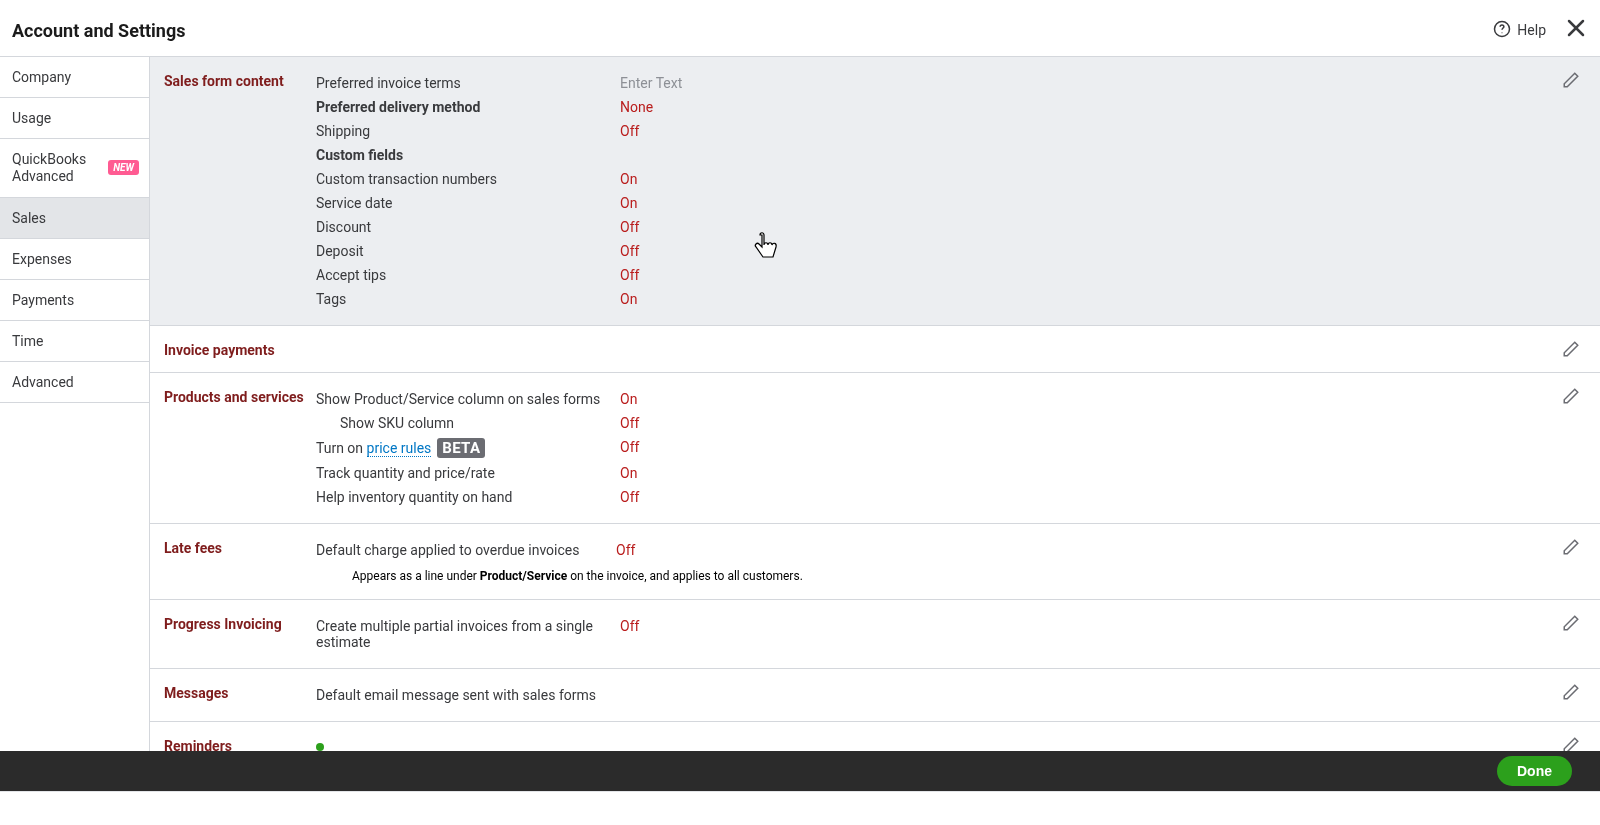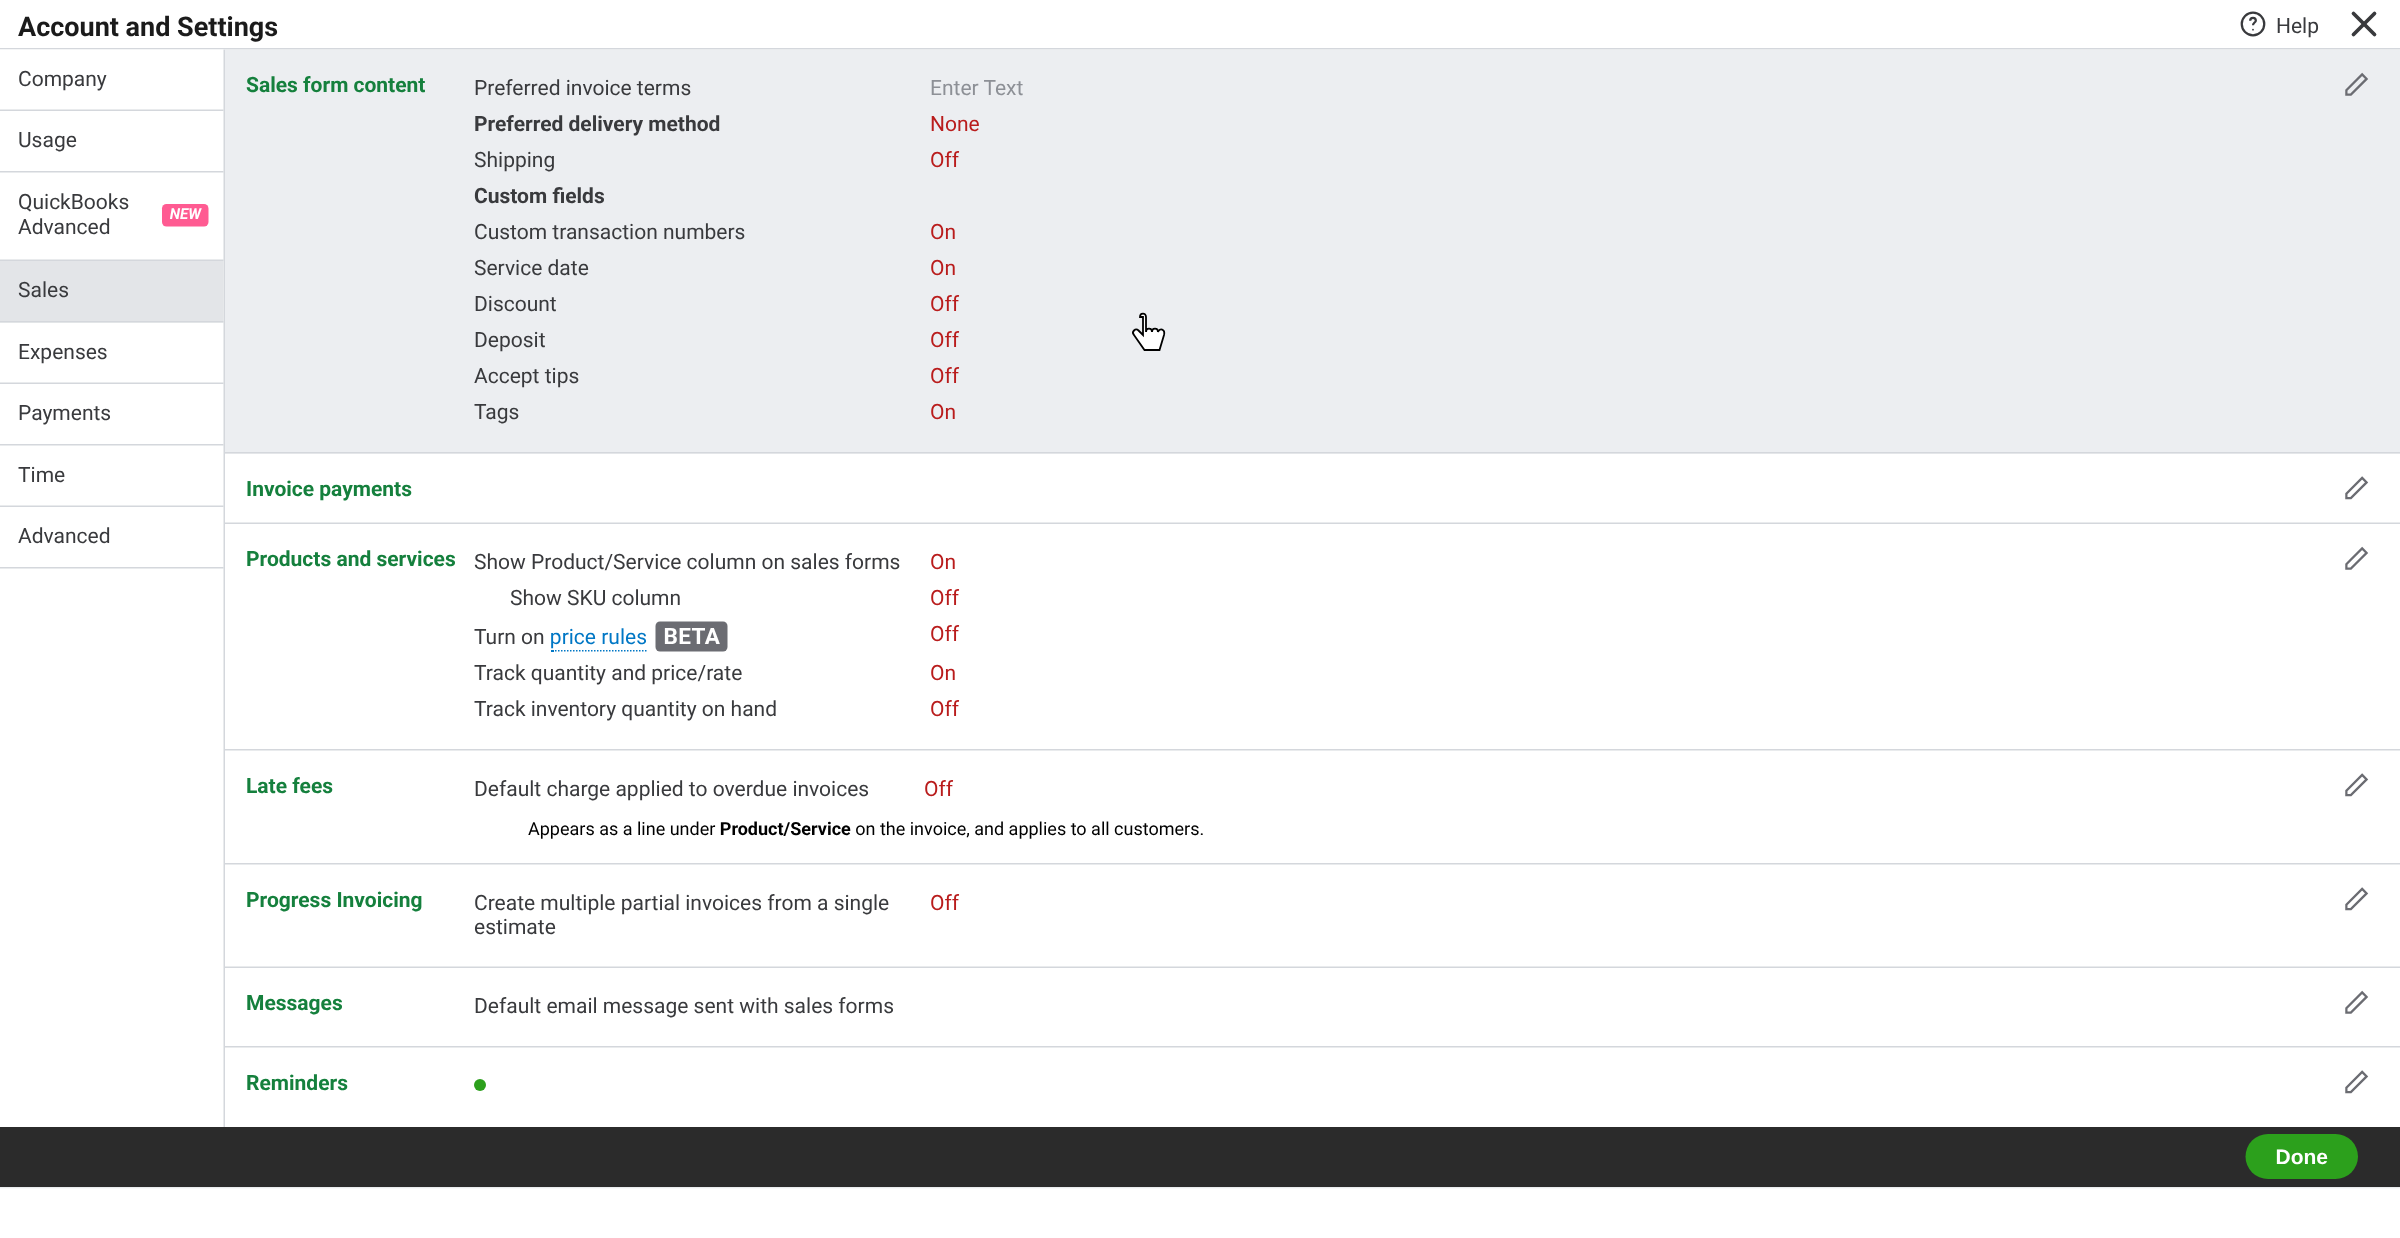--- a/index.html
+++ b/index.html
@@ -1,41 +1,41 @@
 <!DOCTYPE html>
 <html><head>
 <meta charset="utf-8">
 <style>
   * { box-sizing: border-box; margin: 0; padding: 0; }
   html, body { height: 100%; font-family: -apple-system, BlinkMacSystemFont, "Segoe UI", Roboto, Arial, sans-serif; overflow: hidden; }
   body { display: flex; flex-direction: column; background: #fff; }
 
   
-  .hdr { display: flex; align-items: center; padding: 12px 12px 8px 12px; height: 32px; }
+  .hdr { display: flex; align-items: center; padding: 12px 12px 8px 12px; height: 56px; }
   .hdr-title { font-size: 18px; font-weight: 700; color: #1b1b1b; }
   .hdr-spacer { flex: 1; }
   .hdr-help { display: flex; align-items: center; gap: 6px; color: #393a3d; cursor: pointer; font-size: 14px;}
   .hdr-close { margin-left: 18px; cursor: pointer; }
 
   
   .body { display: flex; flex: 1; min-height: 0; border-top: 1px solid #d4d7dc; }
 
   
   .sidebar { width: 150px; border-right: 1px solid #d4d7dc; background: #fff; }
   .sidebar-item { padding: 12px 10px 12px 12px; font-size: 14px; color: #393a3d; cursor: pointer; border-bottom: 1px solid #d4d7dc; display:flex; align-items:center; gap:6px;}
   .sidebar-item.active { background: #e3e5e8; align-items: flex-end; }
   .badge-new { background:#ff5b92; color:#fff; font-size:10px; padding:2px 5px; border-radius:3px; font-weight:700;font-style:italic; }
 
   
   .main-wrap { flex: 1; overflow-y: auto; overflow-x: hidden; position:relative; }
   .main { padding: 0 0 140px 0; }
 
   .section { display: flex; padding: 14px 26px 14px 14px; border-bottom: 1px solid #d4d7dc; position:relative; }
   .section.active-sec { background: #eceef1; }
-  .sec-label { width: 152px; font-size: 14px; font-weight:700; color:#15803d; padding-top:2px; }
+  .sec-label { width: 152px; font-size: 14px; font-weight:700; color:#7f1d1d; padding-top:2px; }
   .sec-body { flex: 1; }
   .row { display: flex; padding: 4px 0 4px 0; }
   .row-label { width: 304px; font-size: 14px; color:#393a3d; }
   .row-indent .row-label{ padding-left:24px; }
   .row-value { font-size: 14px; color:#b91c1c; font-weight:400; }
   .row-value.placeholder { color:#8d9096; font-weight:400; }
   .strong { font-weight:700; }
   .edit-icon { position:absolute; right:20px; top:14px; cursor:pointer; color:#6b6c72; }
   .linkish { color:#0077c5; border-bottom:1px dotted #0077c5; cursor:pointer; }
   .beta-badge { background:#6b6c72; color:#fff; font-size:15px; padding:1px 5px; border-radius:3px; margin-left:6px; font-weight:700; letter-spacing:0.3px;}
@@ -192,21 +192,21 @@
             <div class="row-label">
               <span>Turn on </span><span class="linkish">price rules</span><span class="beta-badge">BETA</span>
             </div>
             <div class="row-value">Off</div>
           </div>
           <div class="row">
             <div class="row-label">Track quantity and price/rate</div>
             <div class="row-value">On</div>
           </div>
           <div class="row">
-            <div class="row-label">Track inventory quantity on hand</div>
+            <div class="row-label">Help inventory quantity on hand</div>
             <div class="row-value">Off</div>
           </div>
         </div>
         <div class="edit-icon">
           <svg width="18" height="18" viewBox="0 0 24 24" fill="none" stroke="#6b6c72" stroke-width="2">
               <path d="M17 3l4 4L7 21H3v-4L17 3z"></path>
             </svg>
         </div>
       </div>
 

